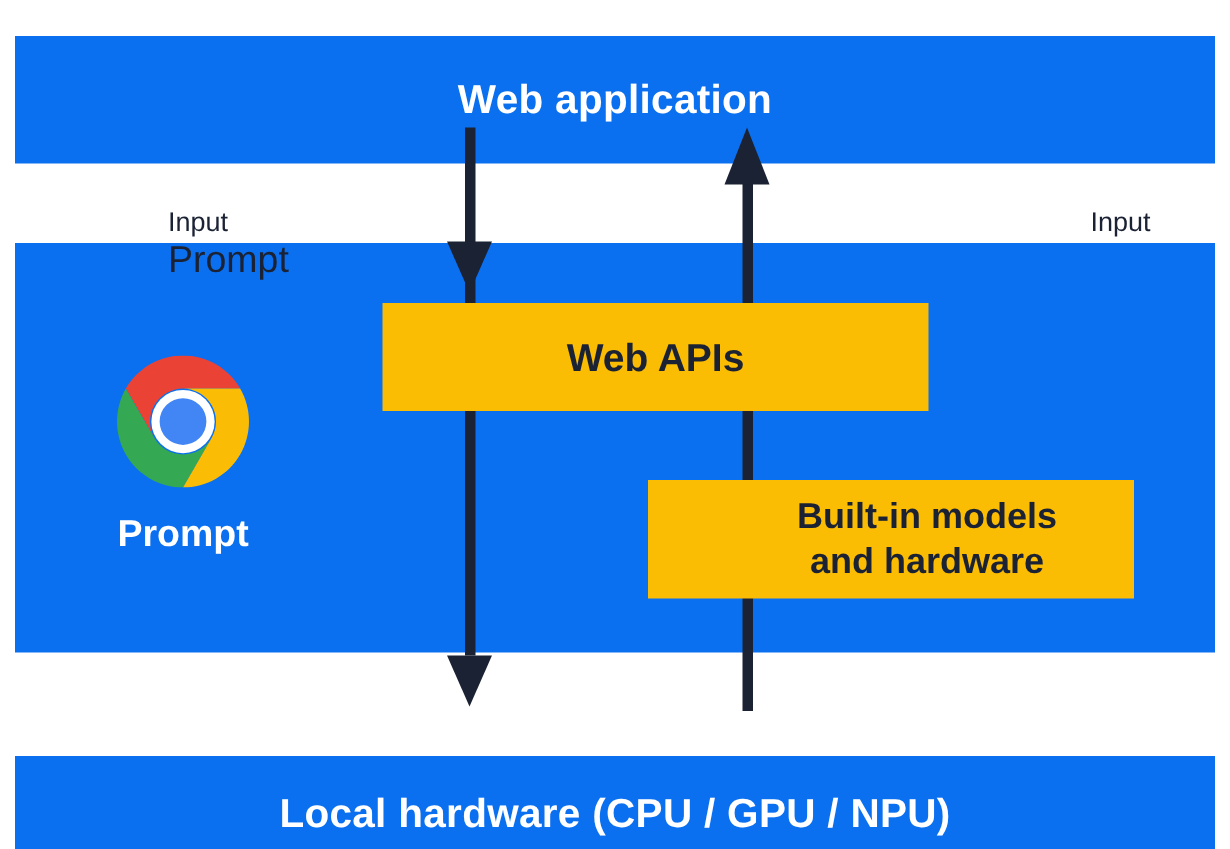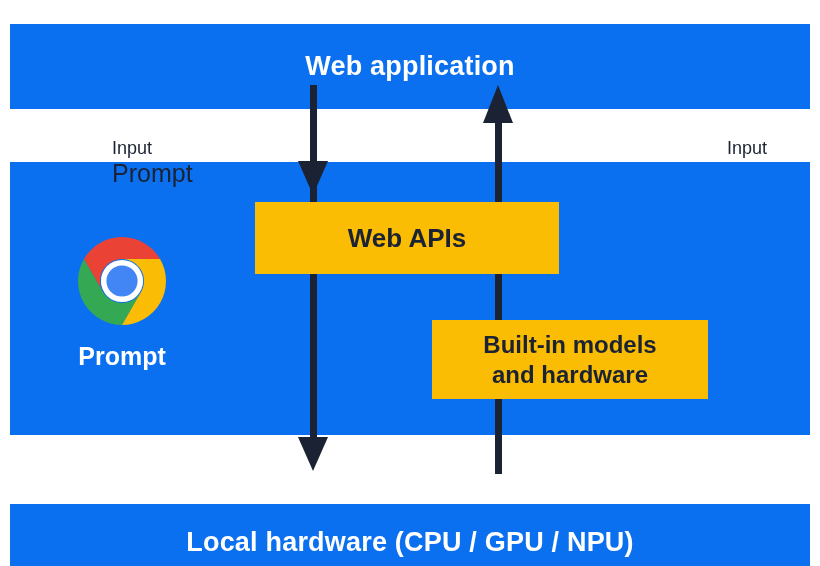--- a/index.html
+++ b/index.html
@@ -83,22 +83,22 @@
   .ybox {
     position: absolute;
     background: var(--box-yellow, #FBBC04);
     color: var(--ink-navy, #1A2233);
     font-weight: 700;
     display: flex; flex-direction: column;
     align-items: center; justify-content: center;
     z-index: 2;
     text-align: center;
   }
-  .web-apis { left: 255px; top: 202px; width: 304px; height: 72px; font-size: 26px; }
-  .builtin  { left: 432px; top: 320px; width: 276px; height: 79px; font-size: 24px; line-height: 30px; }
+  .web-apis { left: 255px; top: 202px; width: 364px; height: 72px; font-size: 26px; }
+  .builtin  { left: 432px; top: 320px; width: 276px; height: 79px; font-size: 24px; line-height: 30px; padding-left: 48px; }
 </style>
 </head>
 <body>
 
 <div class="canvas">
 
   <div class="bar bar-top">
     <span class="bar-label">Web application</span>
   </div>
 

